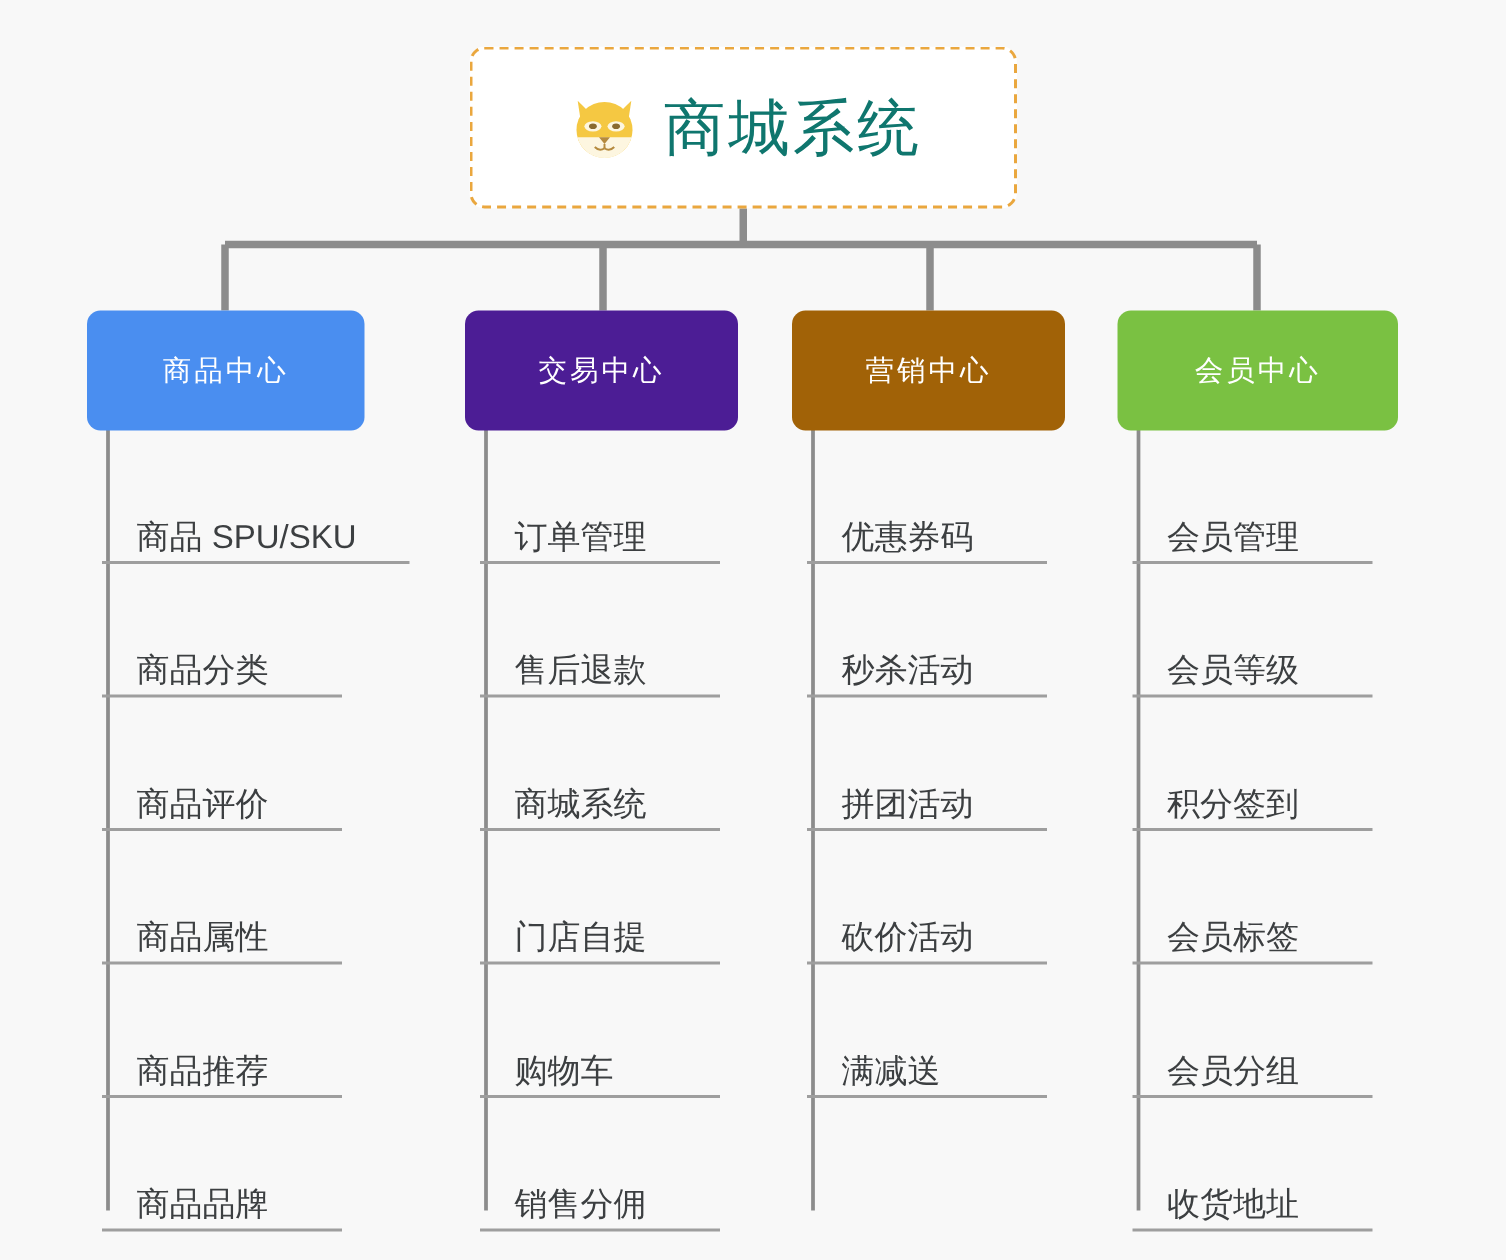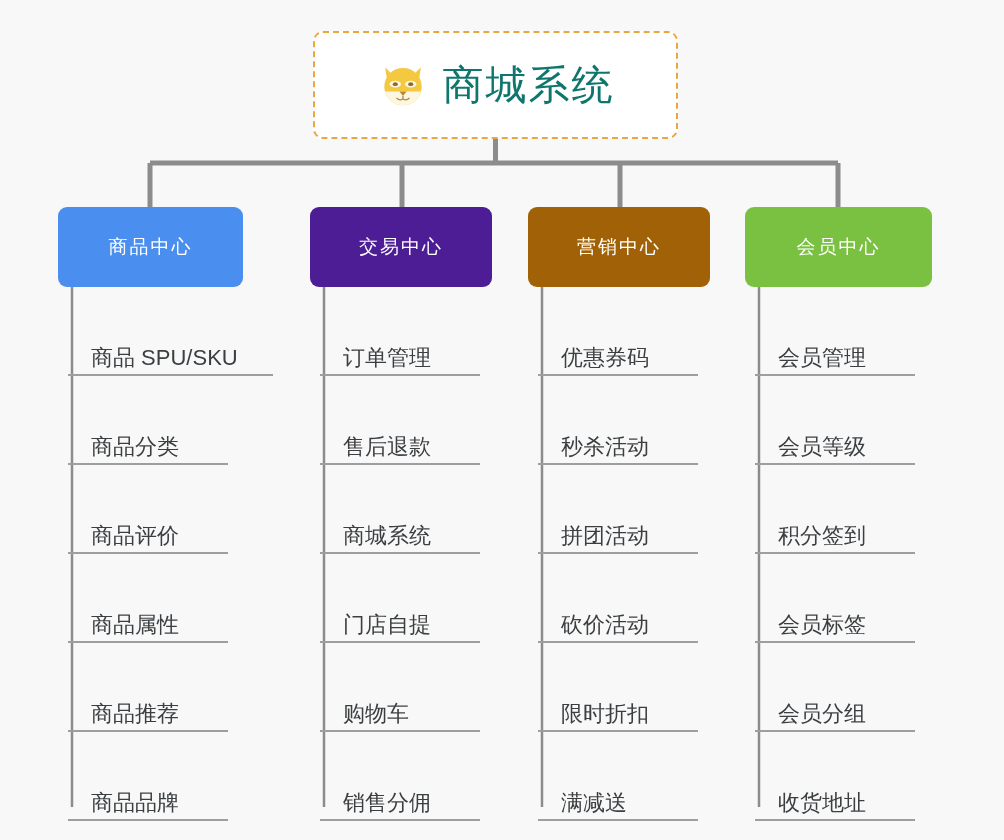--- a/index.html
+++ b/index.html
@@ -204,24 +204,20 @@
         <div class="leaf-item">
           <span class="leaf-label">秒杀活动</span>
           <span class="leaf-underline" style="width: 160px;"></span>
         </div>
         <div class="leaf-item">
           <span class="leaf-label">拼团活动</span>
           <span class="leaf-underline" style="width: 160px;"></span>
         </div>
         <div class="leaf-item">
           <span class="leaf-label">砍价活动</span>
-          <span class="leaf-underline" style="width: 160px;"></span>
-        </div>
-        <div class="leaf-item">
-          <span class="leaf-label">限时折扣</span>
           <span class="leaf-underline" style="width: 160px;"></span>
         </div>
         <div class="leaf-item">
           <span class="leaf-label">满减送</span>
           <span class="leaf-underline" style="width: 160px;"></span>
         </div>
       </div>
   </div>
 
   <div class="column" id="col-3" style="left:745px; width:187px;">

